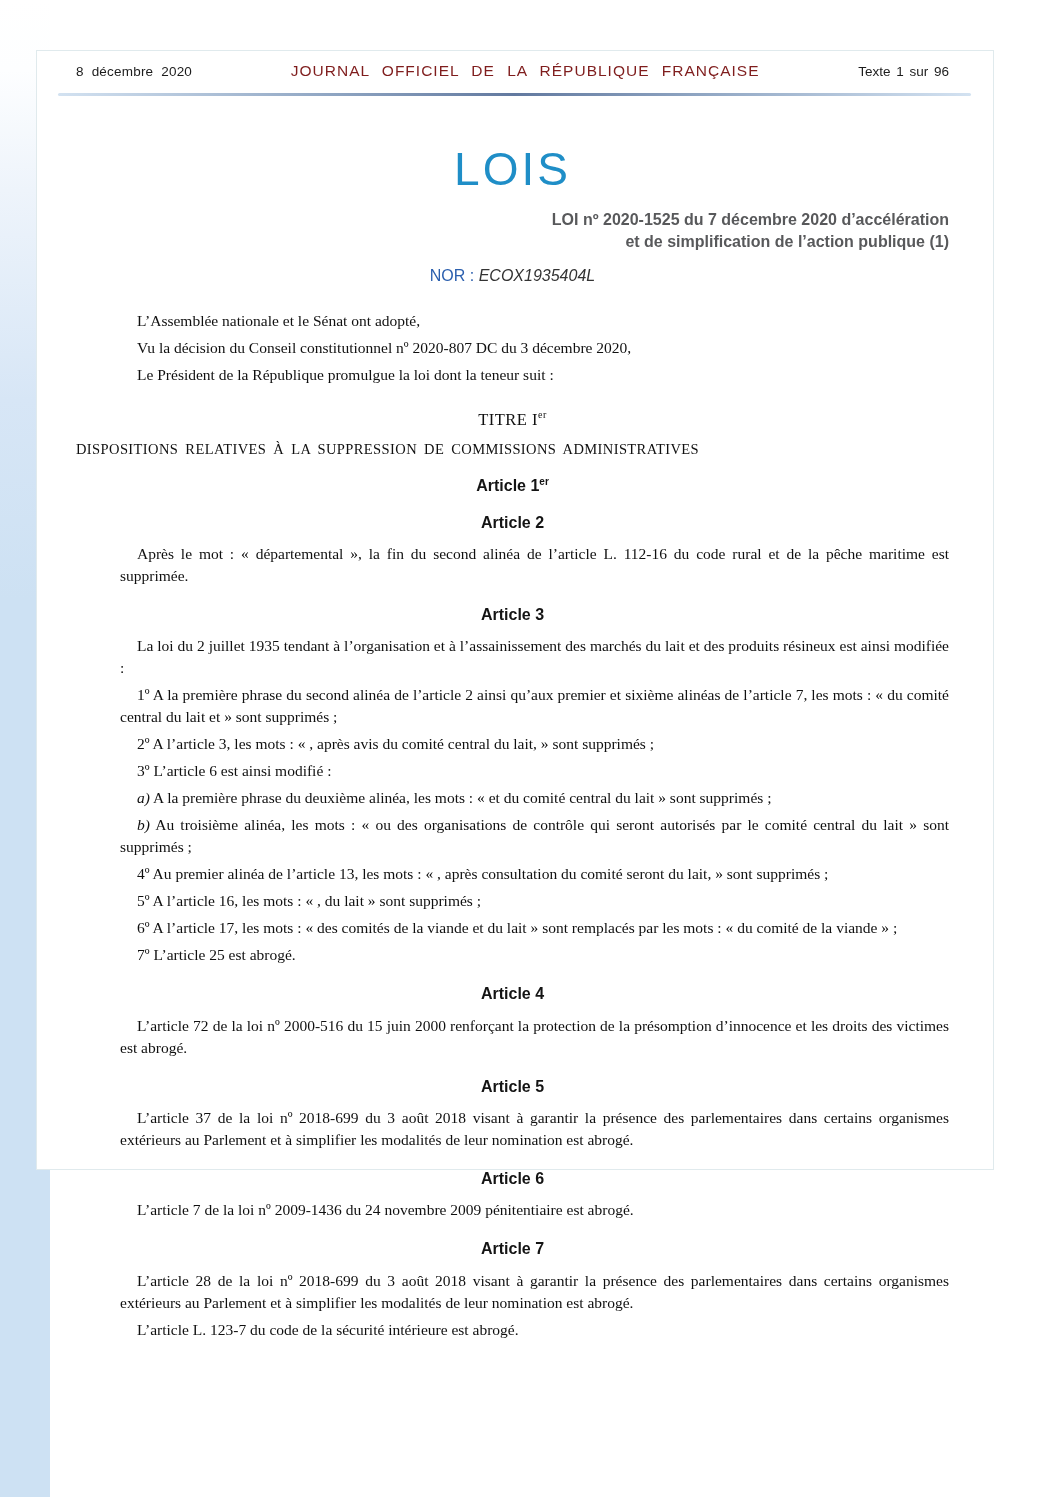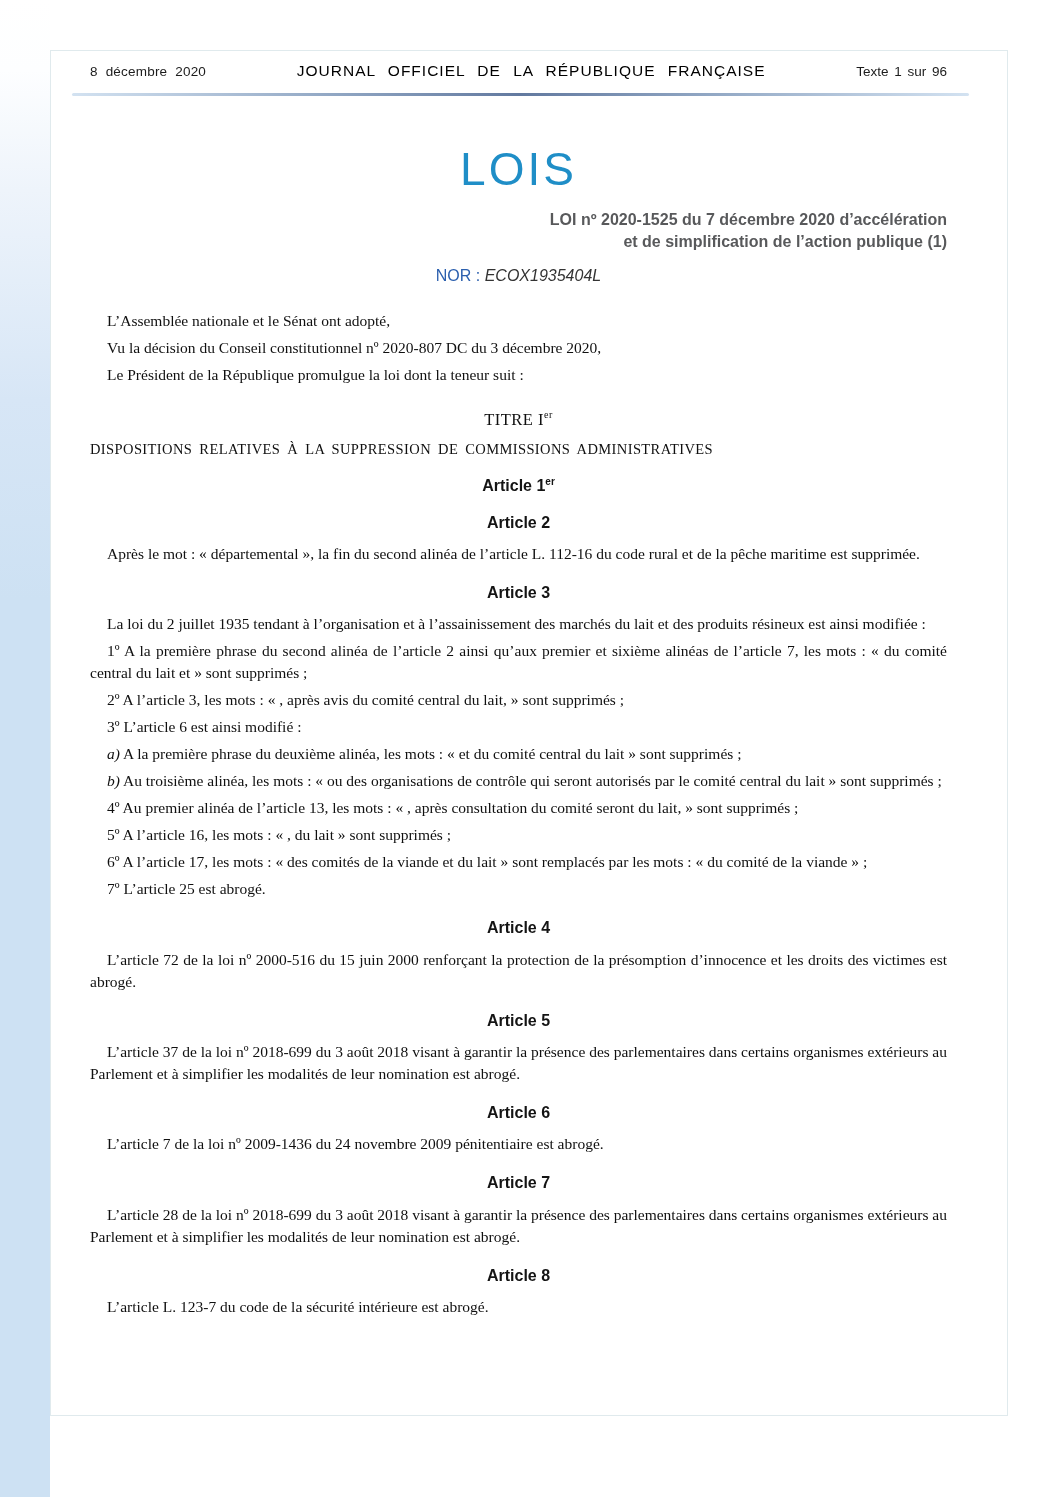--- a/index.html
+++ b/index.html
@@ -11,35 +11,35 @@
     font-family: "Liberation Sans", sans-serif;
   }
   .left-band {
     position: absolute; left: 0; top: 0;
     width: 50px; height: 1497px;
     background: linear-gradient(180deg,
       #ffffff 0px, #fdfeff 70px, #eef4fb 190px,
       #d7e6f6 400px, #cde1f3 600px, #cde1f3 100%);
   }
   .sheet {
-    position: absolute; left: 50px; top: 50px;
-    width: 958px; height: 1366px;
+    position: absolute; left: 36px; top: 50px;
+    width: 958px; height: 1120px;
     box-sizing: border-box;
     background: #ffffff;
     border: 1px solid #e0eaed;
-    padding: 11px 60px 20px 39px;
+    padding: 11px 44px 20px 39px;
   }
   .header-row {
     display: flex; justify-content: space-between; align-items: baseline;
   }
   .hdr-date {
     font-size: 13.5px; color: #1c1c1c; word-spacing: 4px; letter-spacing: 0.2px;
   }
   .hdr-journal {
-    font-size: 15.5px; color: #000000;
+    font-size: 15.5px; color: #7f1d1d;
     word-spacing: 7px; letter-spacing: 1px;
   }
   .hdr-ref {
     font-size: 13.5px; color: #1c1c1c; word-spacing: 2px;
   }
   .masthead-rule {
     height: 3px;
     margin: 13px -22px 0 -18px;
     border-radius: 2px;
     background: linear-gradient(to right,
@@ -64,20 +64,21 @@
     margin-top: 14px;
     font-size: 16px;
   }
   .nor-label { color: #2b5fae; }
   .nor-value { color: #333333; font-style: italic; }
   .bodytext {
     font-family: "Liberation Serif", serif;
     font-size: 15.5px; line-height: 22px;
     color: #101010;
     text-align: justify;
+    margin-left: 44px;
   }
   .preamble { margin-top: 25px; }
   .bp { margin: 5px 0; text-indent: 17px; }
   .bp .marker { font-style: italic; }
   .titre {
     font-family: "Liberation Serif", serif;
     text-align: center;
     margin-top: 23px;
     font-size: 16.5px; color: #101010;
     letter-spacing: 0.5px;
@@ -168,18 +169,17 @@
   <h3 class="art"><span>Article 6</span><sup></sup></h3>
   <div class="bodytext">
     <p class="bp"><span class="marker"></span><span>L’article 7 de la loi nº 2009-1436 du 24 novembre 2009 pénitentiaire est abrogé.</span></p>
   </div>
 
   <h3 class="art"><span>Article 7</span><sup></sup></h3>
   <div class="bodytext">
     <p class="bp"><span class="marker"></span><span>L’article 28 de la loi nº 2018-699 du 3 août 2018 visant à garantir la présence des parlementaires dans certains organismes extérieurs au Parlement et à simplifier les modalités de leur nomination est abrogé.</span></p>
   </div>
 
-  <h3 class="art"><span>Article 8</span><sup></sup></h3>
   <div class="bodytext">
     <p class="bp"><span class="marker"></span><span>L’article L. 123-7 du code de la sécurité intérieure est abrogé.</span></p>
   </div>
 
 </div>
 
 </body></html>

